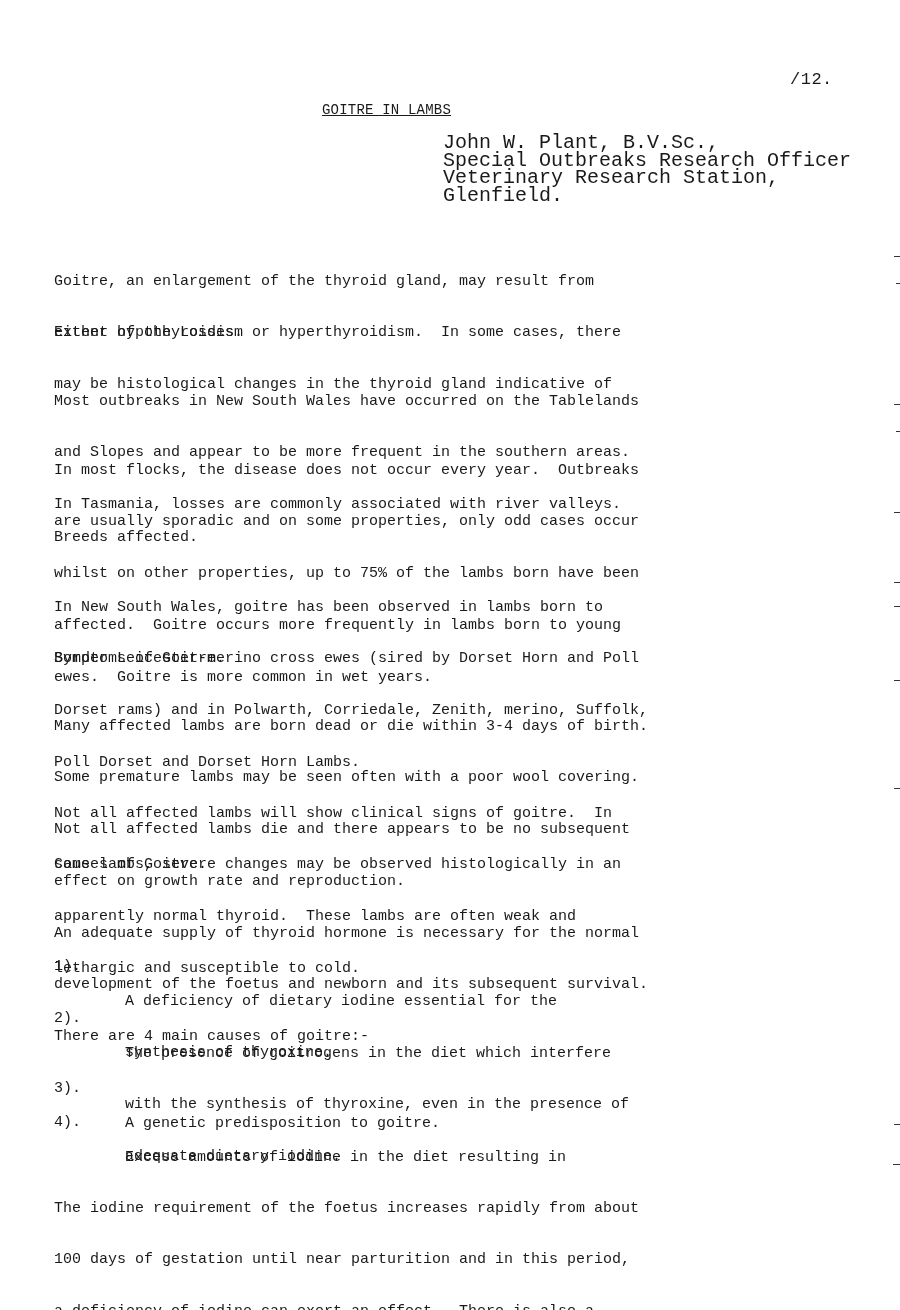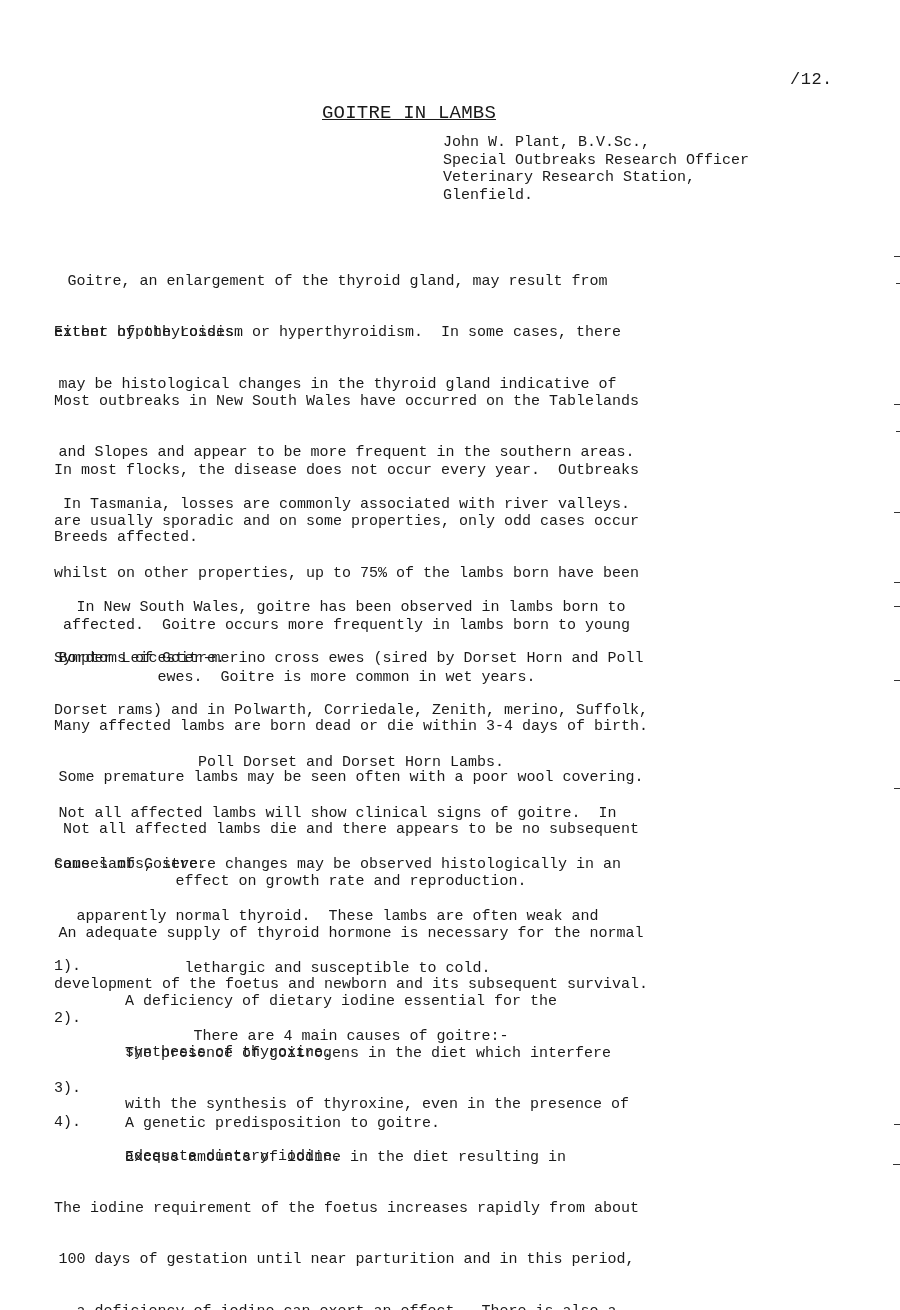--- a/index.html
+++ b/index.html
@@ -3,24 +3,24 @@
 <meta charset="utf-8">
 <style>
   html, body { margin: 0; padding: 0; background: #ffffff; }
   body {
     width: 900px; height: 1310px; position: relative; overflow: hidden;
     font-family: "Liberation Mono", "DejaVu Sans Mono", monospace;
     color: #1a1a1a;
   }
   .page { position: absolute; left: 0; top: 12px; width: 824px; height: 1310px; border-radius: 13px; }
   .pagenum { position: absolute; left: 790px; top: 58px; font-size: 17px; letter-spacing: 0.5px; }
-  .title { position: absolute; left: 322px; top: 90px; font-size: 19px; text-decoration: underline; letter-spacing: 0.2px; }
-  .author { position: absolute; left: 443px; top: 122px; font-size: 15px; line-height: 17.5px; }
+  .title { position: absolute; left: 322px; top: 90px; font-size: 14px; text-decoration: underline; letter-spacing: 0.2px; }
+  .author { position: absolute; left: 443px; top: 122px; font-size: 20px; line-height: 17.5px; }
   .author div { white-space: pre; }
-  .block { position: absolute; left: 54px; font-size: 15px; line-height: 17.3px; white-space: pre; text-align: center; }
+  .block { position: absolute; left: 54px; font-size: 15px; line-height: 17.3px; white-space: pre; }
   .heading { position: absolute; left: 54px; font-size: 15px; }
   .list-item { position: absolute; left: 54px; font-size: 15px; line-height: 17.3px; }
   .list-num { position: absolute; left: 0; top: 0; white-space: pre; }
   .list-text { position: absolute; left: 71px; top: 0; white-space: pre; }
   .mark { position: absolute; height: 1px; background: #333; }
 </style>
 </head>
 <body>
 
 <div class="page">

